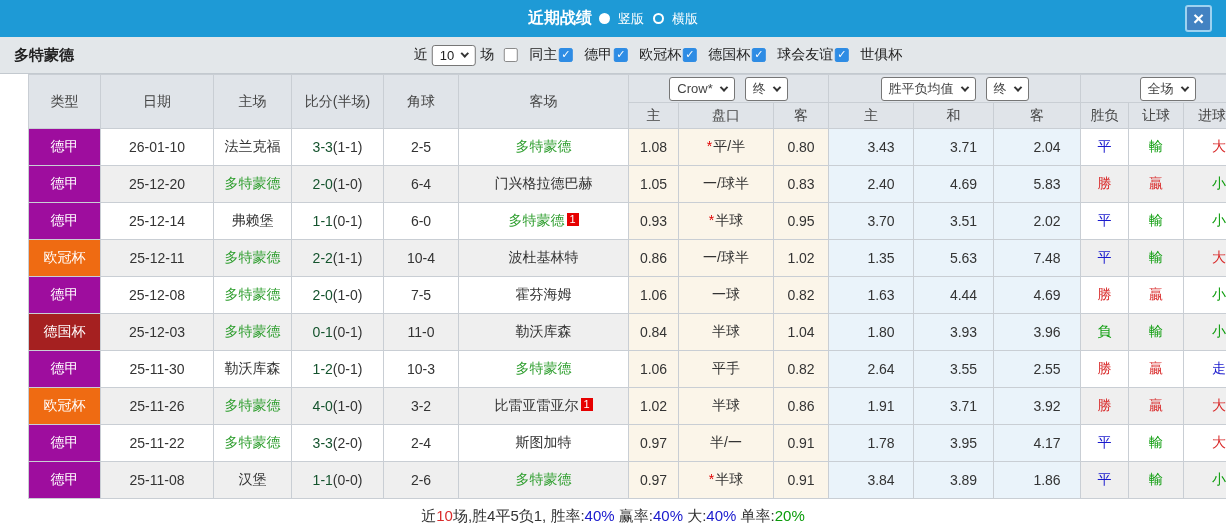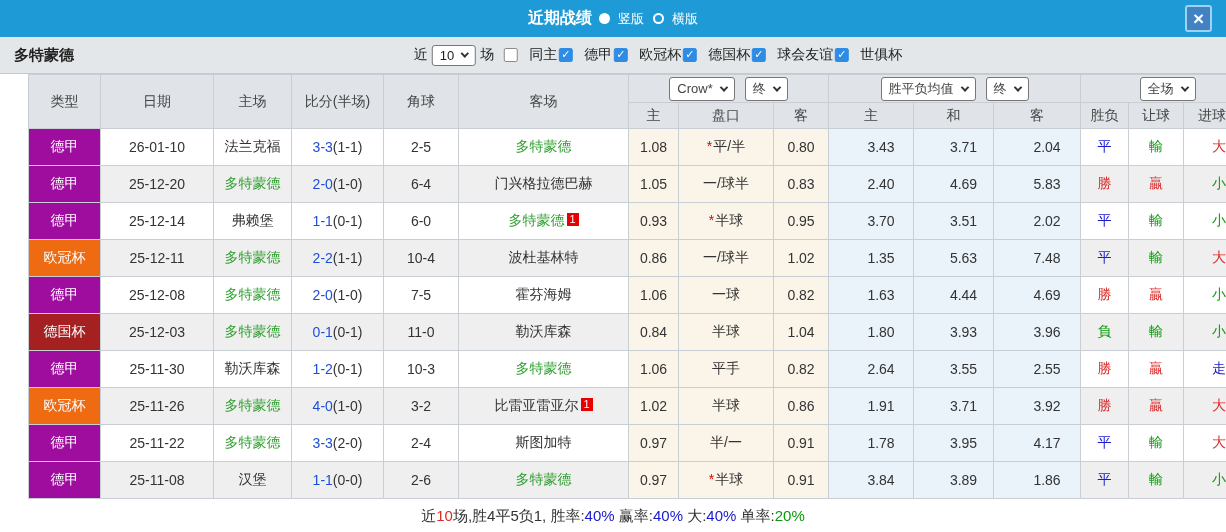--- a/index.html
+++ b/index.html
@@ -47,21 +47,21 @@
   tbody td { height: 37px; }
   tbody tr:nth-child(even) td { background: #efefef; }
   tbody tr:nth-child(odd) td { background: #fff; }
   tbody td.bg-cream { background: #fbf5e9 !important; }
   tbody td.bg-blue  { background: #eaf3fa !important; padding-left: 20px; }
   td.league-cell { color: #fff; font-size: 14px; }
   .team-green { color: #2e9e2e; }
   .c-red   { color: #d92b2b; }
   .c-blue  { color: #1919cd; }
   .c-green { color: #0b9c0b; }
-  .score-full { color: #1d4ed8; }
+  .score-full { color: #14532d; }
   .score-half { color: #333; }
   .red-card-badge { display: inline-block; background: #e60000; color: #fff; font-size: 11px;
     line-height: 13px; min-width: 12px; height: 13px; margin-left: 2px; vertical-align: 2px; }
   .hstar { color: #e00000; margin-right: 1px; }
 
   
   .summary { height: 43px; line-height: 33px; text-align: center; font-size: 15px; color: #333; background: #fff; }
 </style>
 </head>
 <body>

